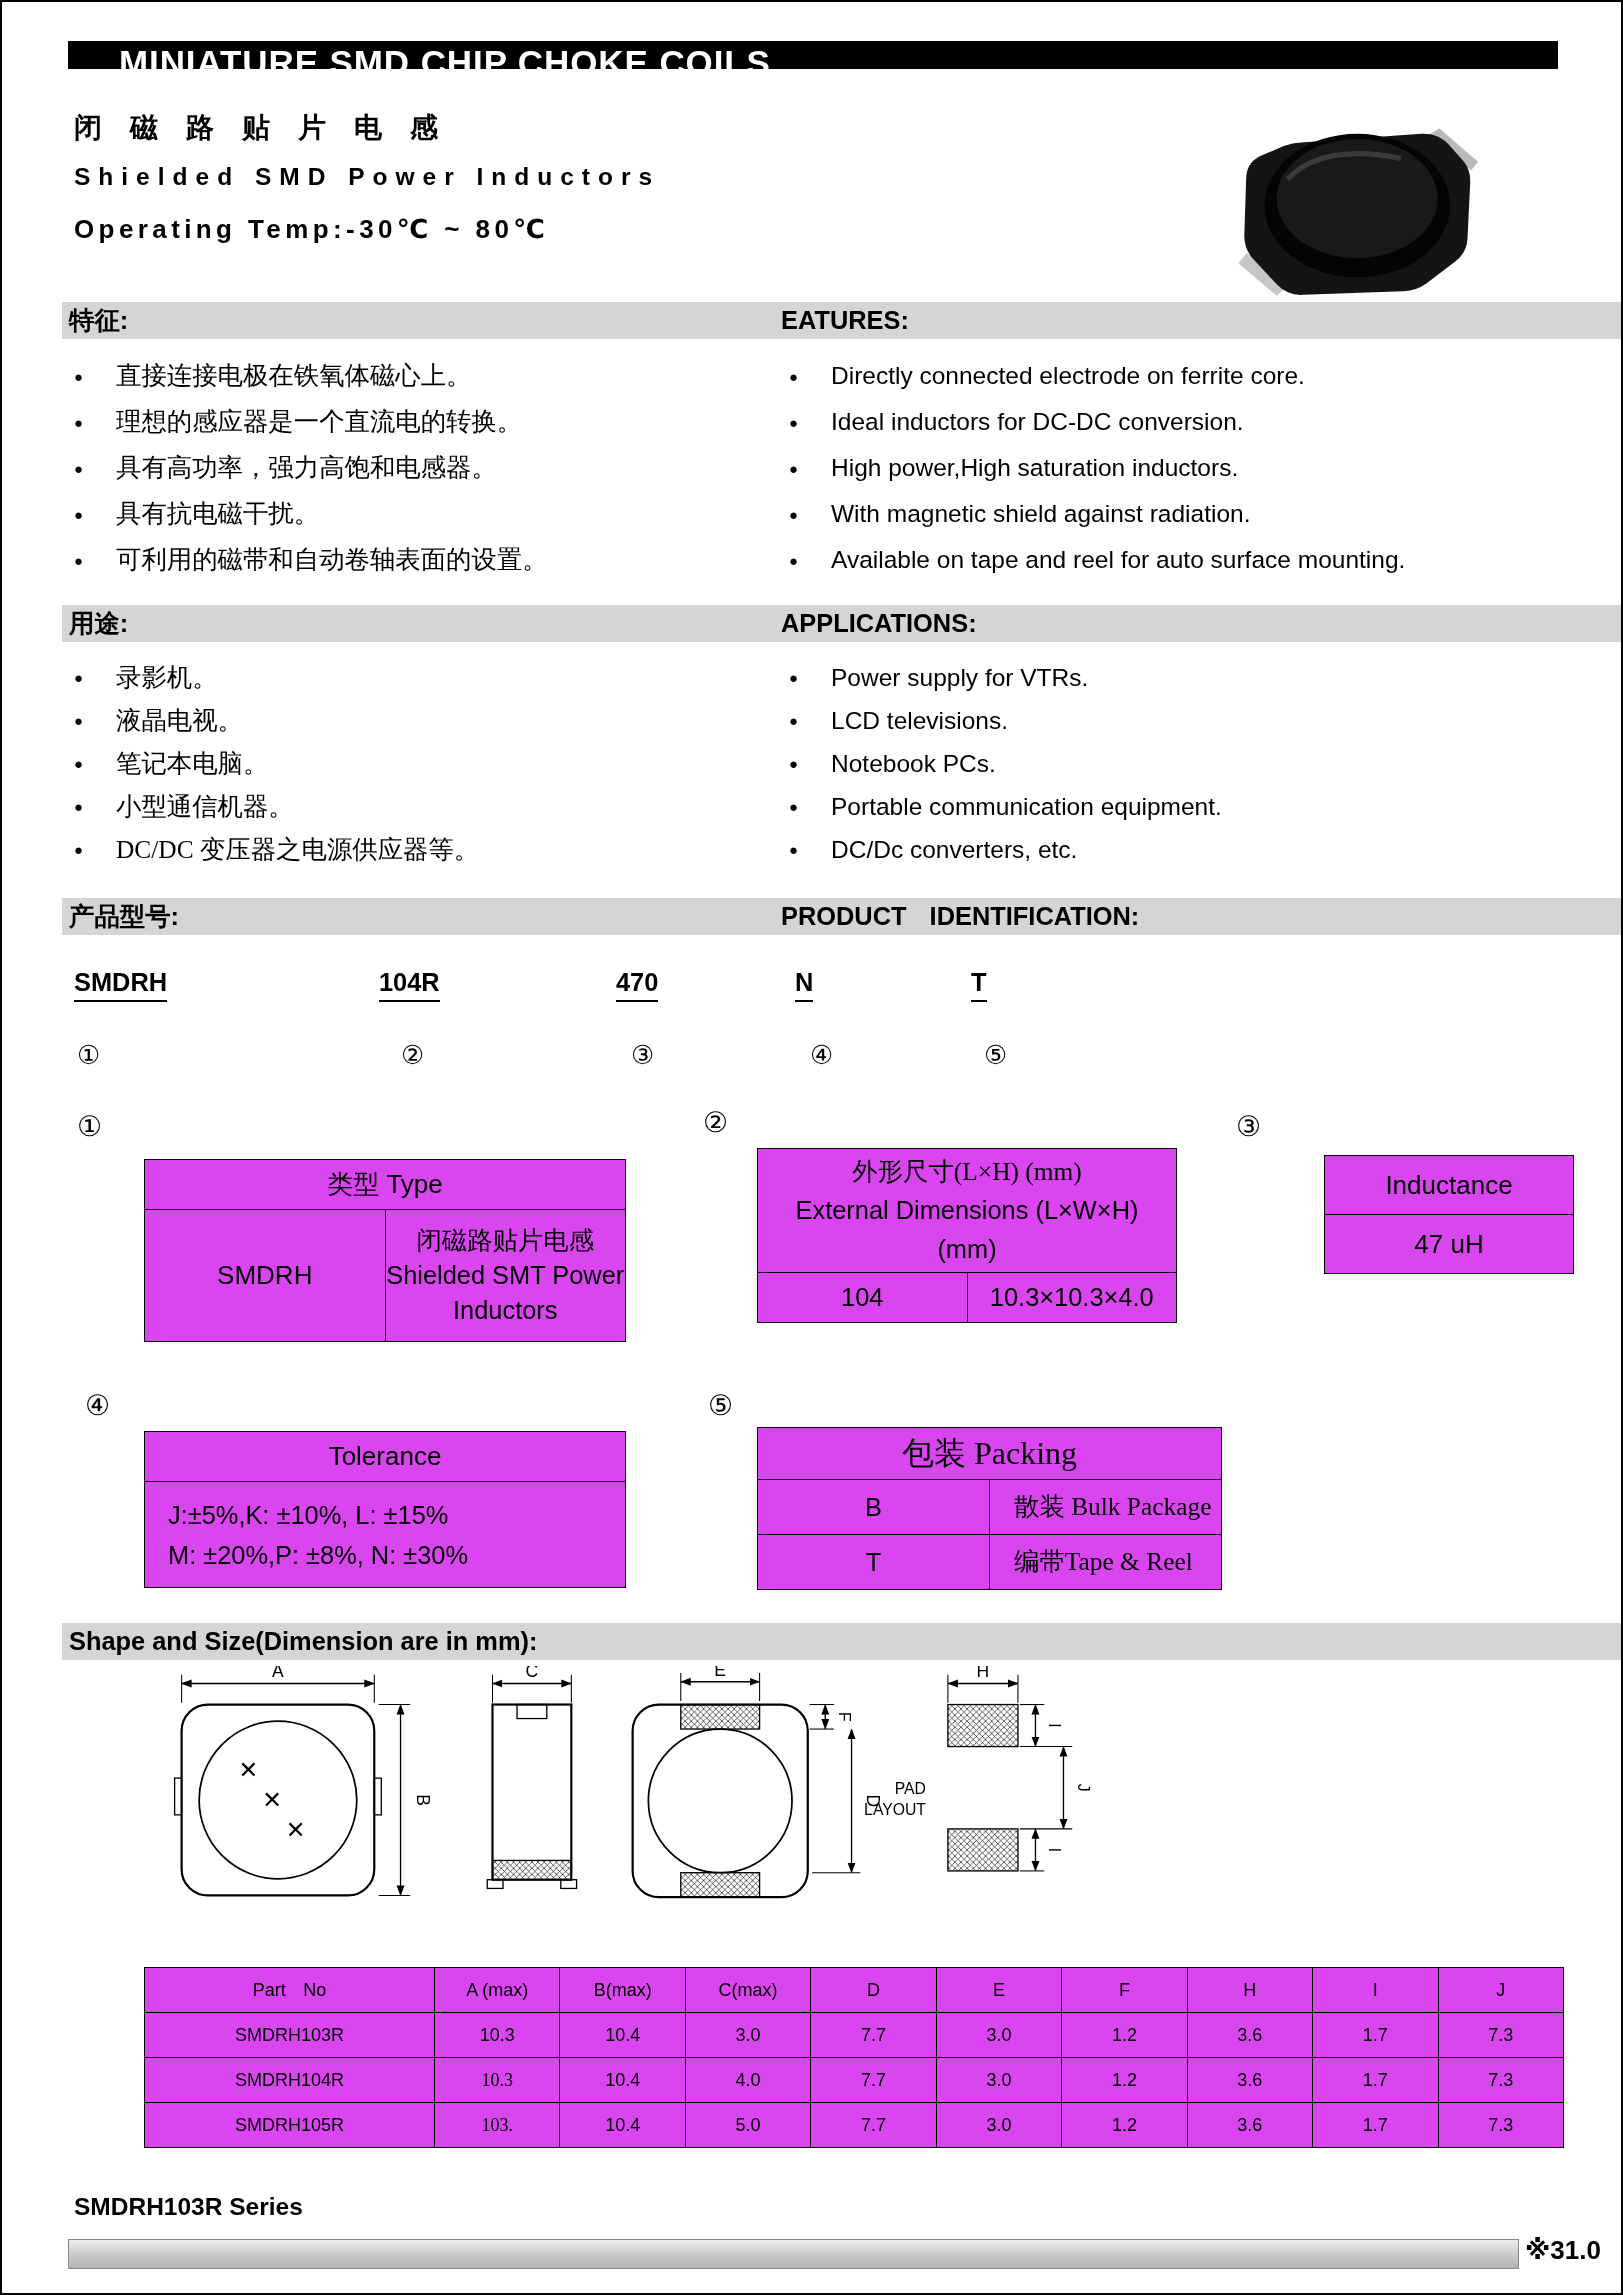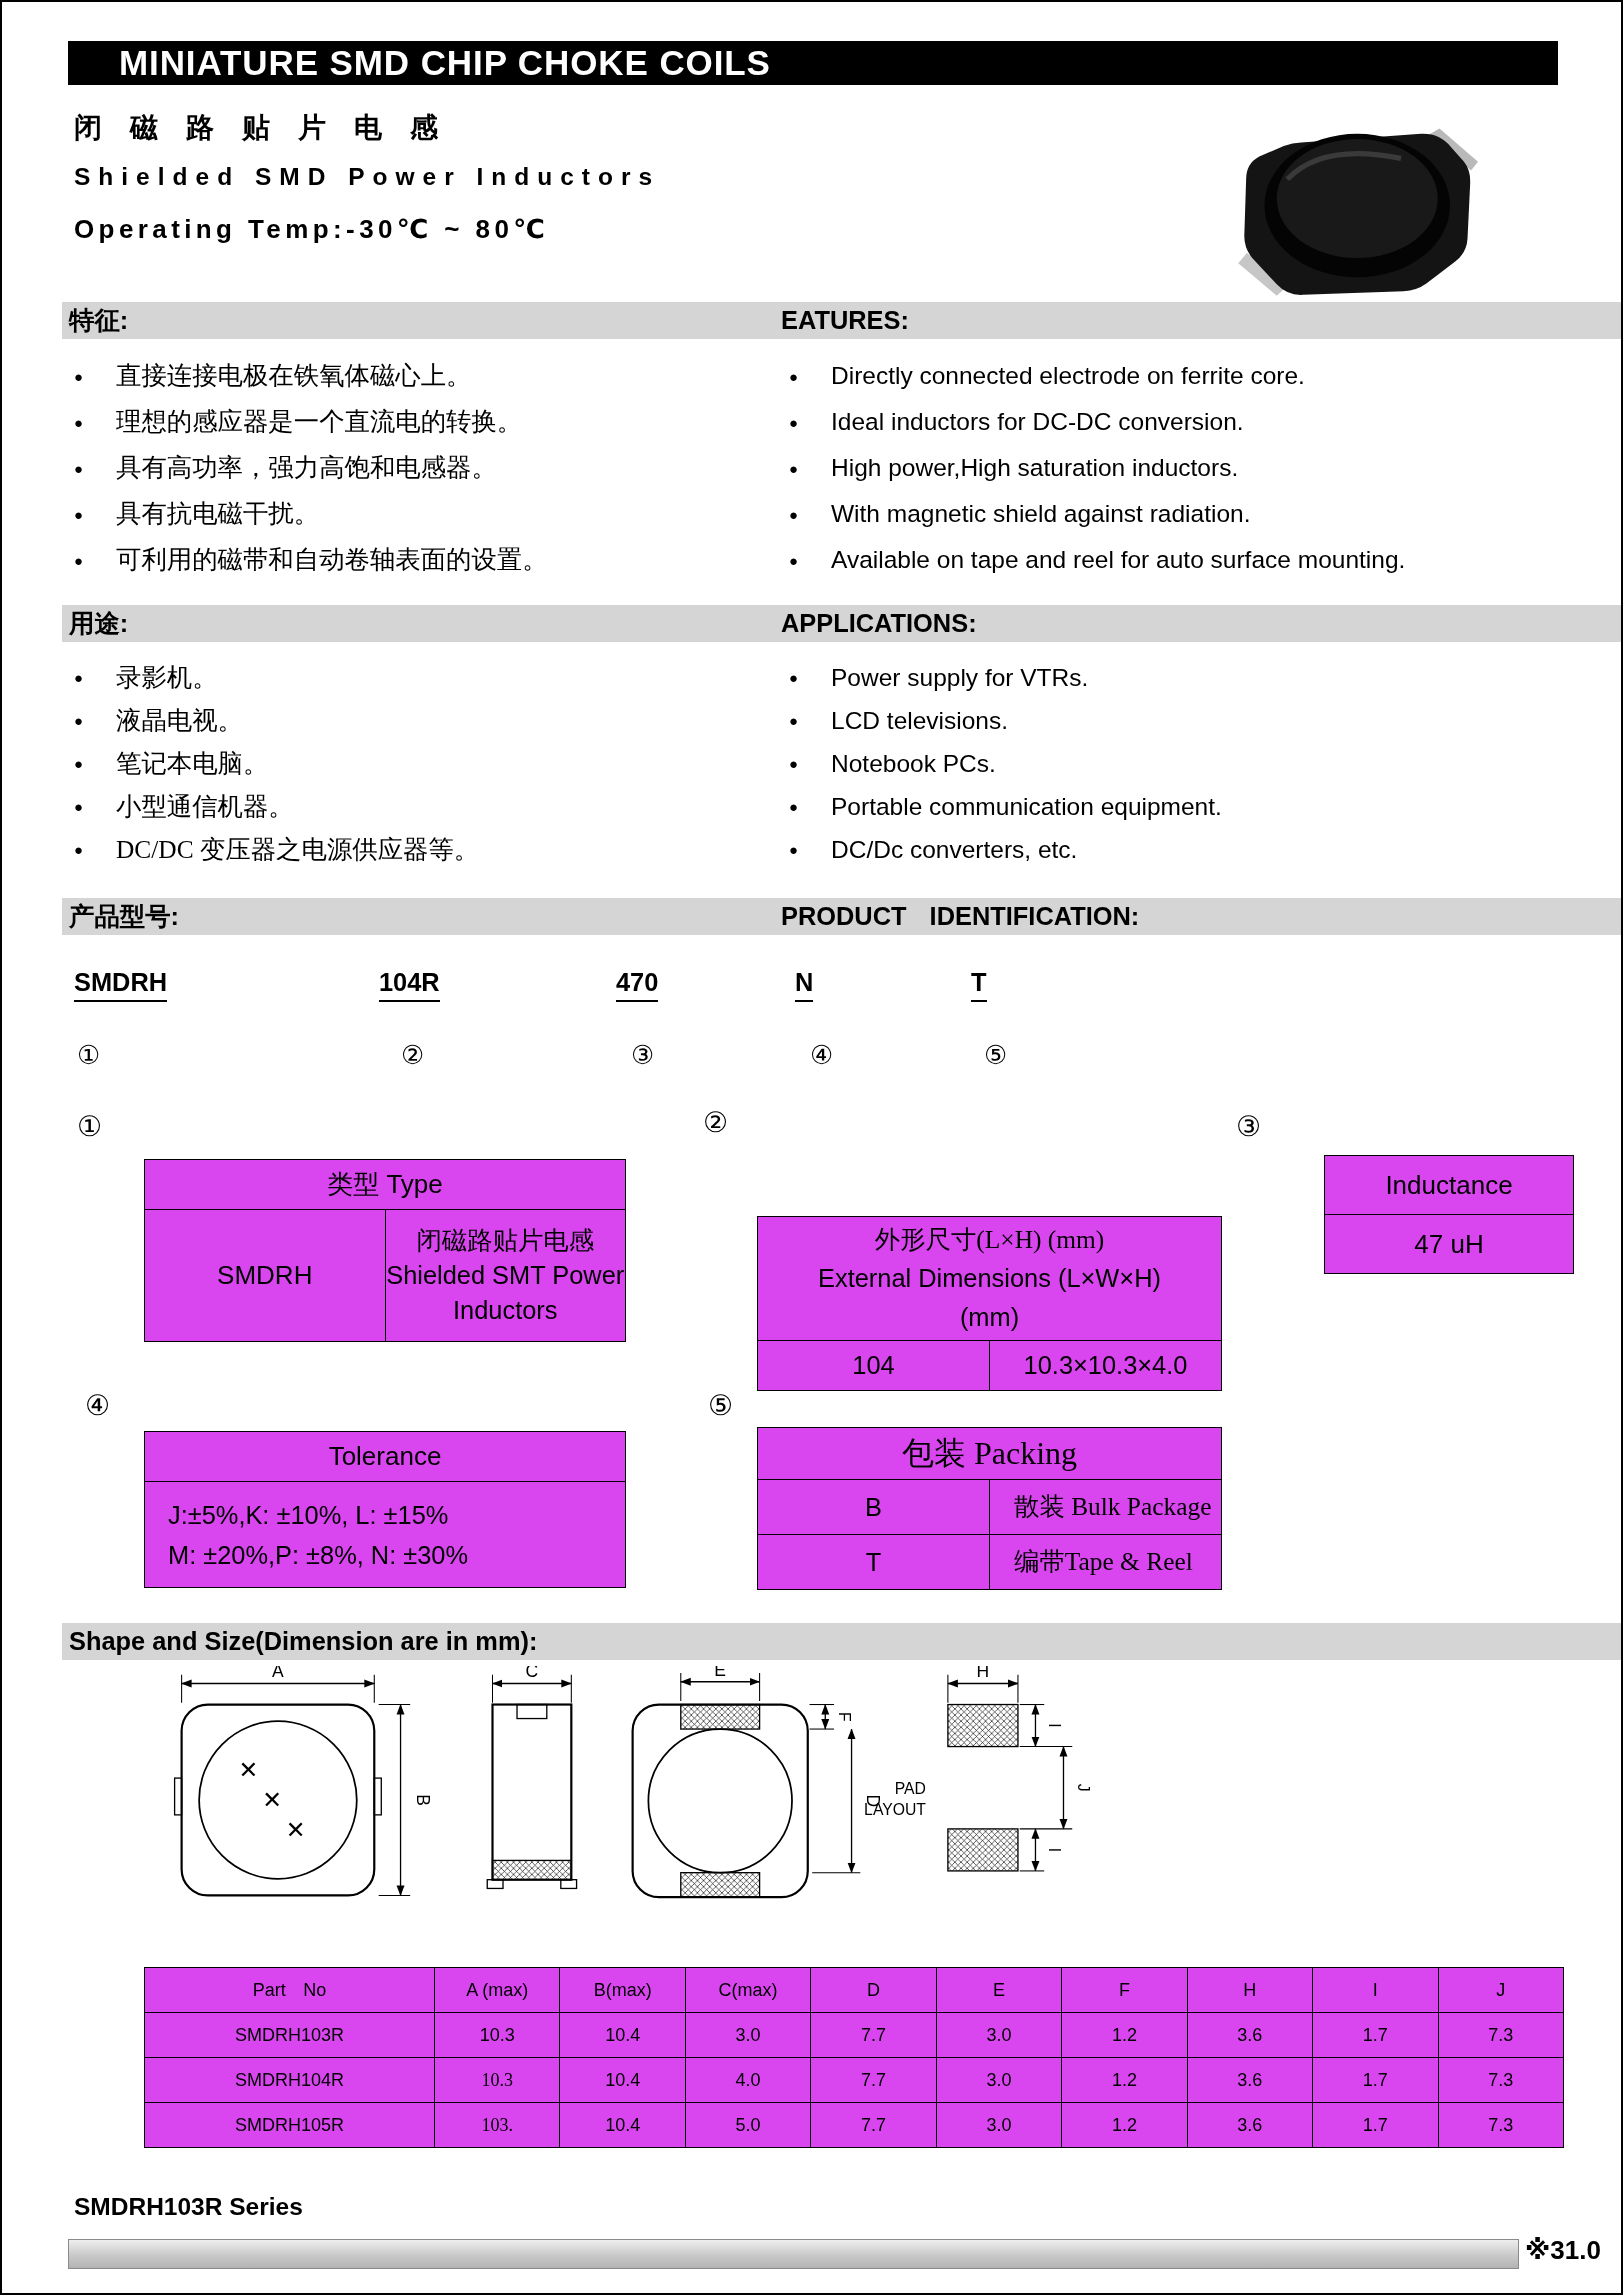--- a/index.html
+++ b/index.html
@@ -4,21 +4,21 @@
 <title>MINIATURE SMD CHIP CHOKE COILS</title>
 <style>
   html,body{margin:0;padding:0;}
   body{width:1623px;height:2295px;background:#fff;color:#000;
        font-family:"Liberation Sans","DejaVu Sans",sans-serif;position:relative;}
   .page{position:absolute;top:0;left:0;width:1623px;height:2295px;
         border:2.6px solid #000;box-sizing:border-box;background:#fff;overflow:hidden;}
   .abs{position:absolute;}
   .cjk{font-family:"Liberation Serif","DejaVu Serif",serif;}
 
-  .title-bar{left:66px;top:39px;width:1490px;height:44px;background:#000;}
+  .title-bar{left:66px;top:39px;width:1490px;height:28px;background:#000;}
   .title-bar span{display:block;color:#fff;font-size:35px;font-weight:bold;
                   line-height:44px;padding-left:51px;letter-spacing:0.9px;}
   .sub-cn{left:72px;top:107px;font-size:28px;font-weight:bold;letter-spacing:10.5px;}
   .sub-en{left:72px;top:161px;font-size:24.5px;font-weight:bold;letter-spacing:8px;}
   .temp{left:72px;top:212px;font-size:26px;font-weight:bold;letter-spacing:4.4px;}
 
   .bar{left:60px;width:1612px;height:37px;background:#d5d5d5;}
   .bar .cn,.bar .en{position:absolute;top:0;font-size:25.4px;font-weight:bold;line-height:37px;}
   .bar .cn{left:7px;}
   .bar .en{left:719px;}
@@ -45,21 +45,21 @@
   .cmark{position:absolute;top:1038px;font-size:26px;}
   .smark{position:absolute;font-size:28px;}
 
   table{border-collapse:collapse;position:absolute;table-layout:fixed;background:#d946ef;margin-left:41px;}
   td,th{border:1.8px solid #000;text-align:center;vertical-align:middle;
         font-weight:normal;padding:0;}
   .type-tbl{left:101px;top:1157px;width:482px;}
   .type-tbl .hd{height:49px;font-size:26px;}
   .type-tbl .c1{width:167px;height:131px;font-size:26px;}
   .type-tbl .c2 div{line-height:35px;font-size:25.4px;}
-  .size-tbl{left:714px;top:1214px;width:465px;}
+  .size-tbl{left:714px;top:1146px;width:420px;}
   .size-tbl .hd{height:123px;font-size:25.4px;}
   .size-tbl .hd div{line-height:39px;}
   .size-tbl .r td{height:49px;font-size:25.4px;}
   .size-tbl .cA{width:232px;}
   .ind-tbl{left:1281px;top:1153px;width:250px;}
   .ind-tbl td{height:58px;font-size:26px;}
   .tol-tbl{left:101px;top:1429px;width:482px;}
   .tol-tbl .hd{height:49px;font-size:26px;}
   .tol-tbl .bd{height:105px;text-align:left;padding-left:23px;}
   .tol-tbl .bd div{font-size:25.4px;line-height:40px;}

